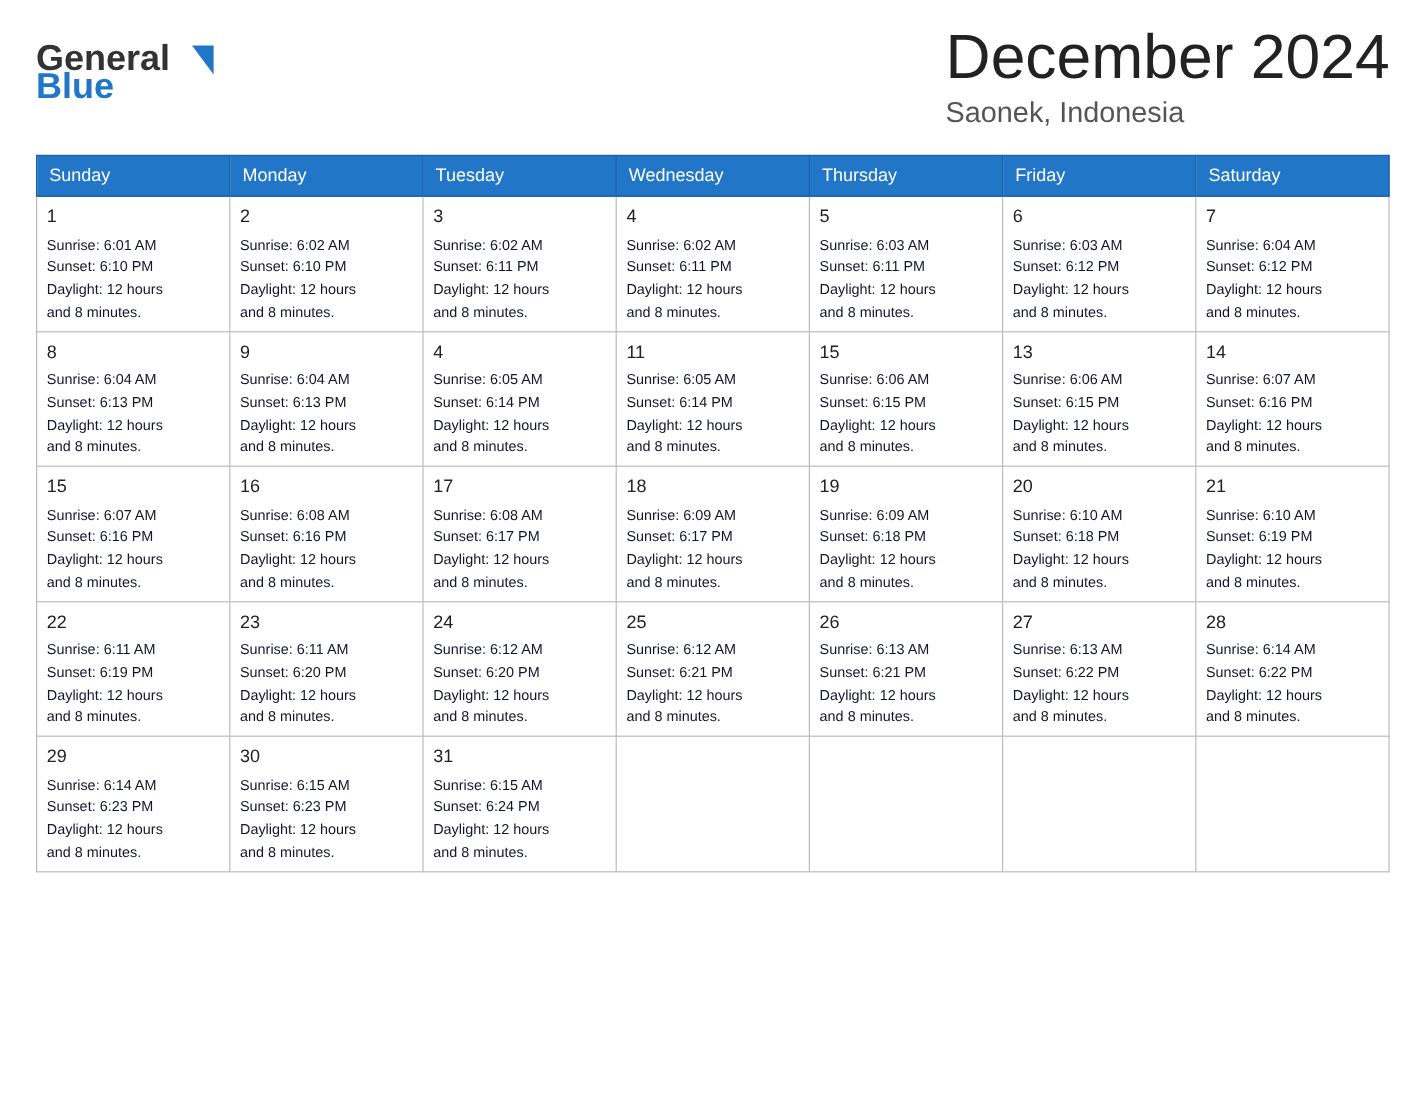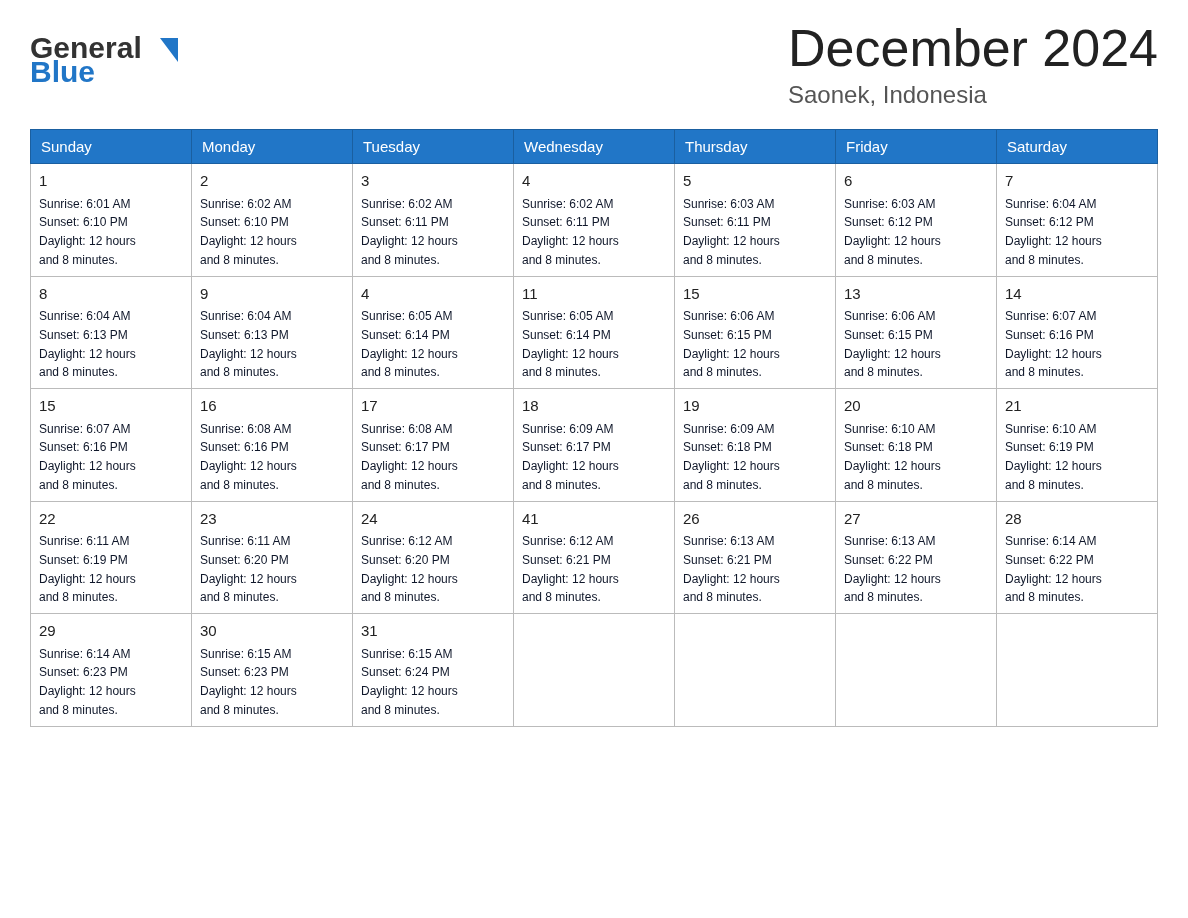--- a/index.html
+++ b/index.html
@@ -204,21 +204,21 @@
       </td>
         <td>
         <span class="day-number">23</span>
         <span class="day-info">Sunrise: 6:11 AM<br>Sunset: 6:20 PM<br>Daylight: 12 hours<br>and 8 minutes.</span>
       </td>
         <td>
         <span class="day-number">24</span>
         <span class="day-info">Sunrise: 6:12 AM<br>Sunset: 6:20 PM<br>Daylight: 12 hours<br>and 8 minutes.</span>
       </td>
         <td>
-        <span class="day-number">41</span>
+        <span class="day-number">25</span>
         <span class="day-info">Sunrise: 6:12 AM<br>Sunset: 6:21 PM<br>Daylight: 12 hours<br>and 8 minutes.</span>
       </td>
         <td>
         <span class="day-number">26</span>
         <span class="day-info">Sunrise: 6:13 AM<br>Sunset: 6:21 PM<br>Daylight: 12 hours<br>and 8 minutes.</span>
       </td>
         <td>
         <span class="day-number">27</span>
         <span class="day-info">Sunrise: 6:13 AM<br>Sunset: 6:22 PM<br>Daylight: 12 hours<br>and 8 minutes.</span>
       </td>

